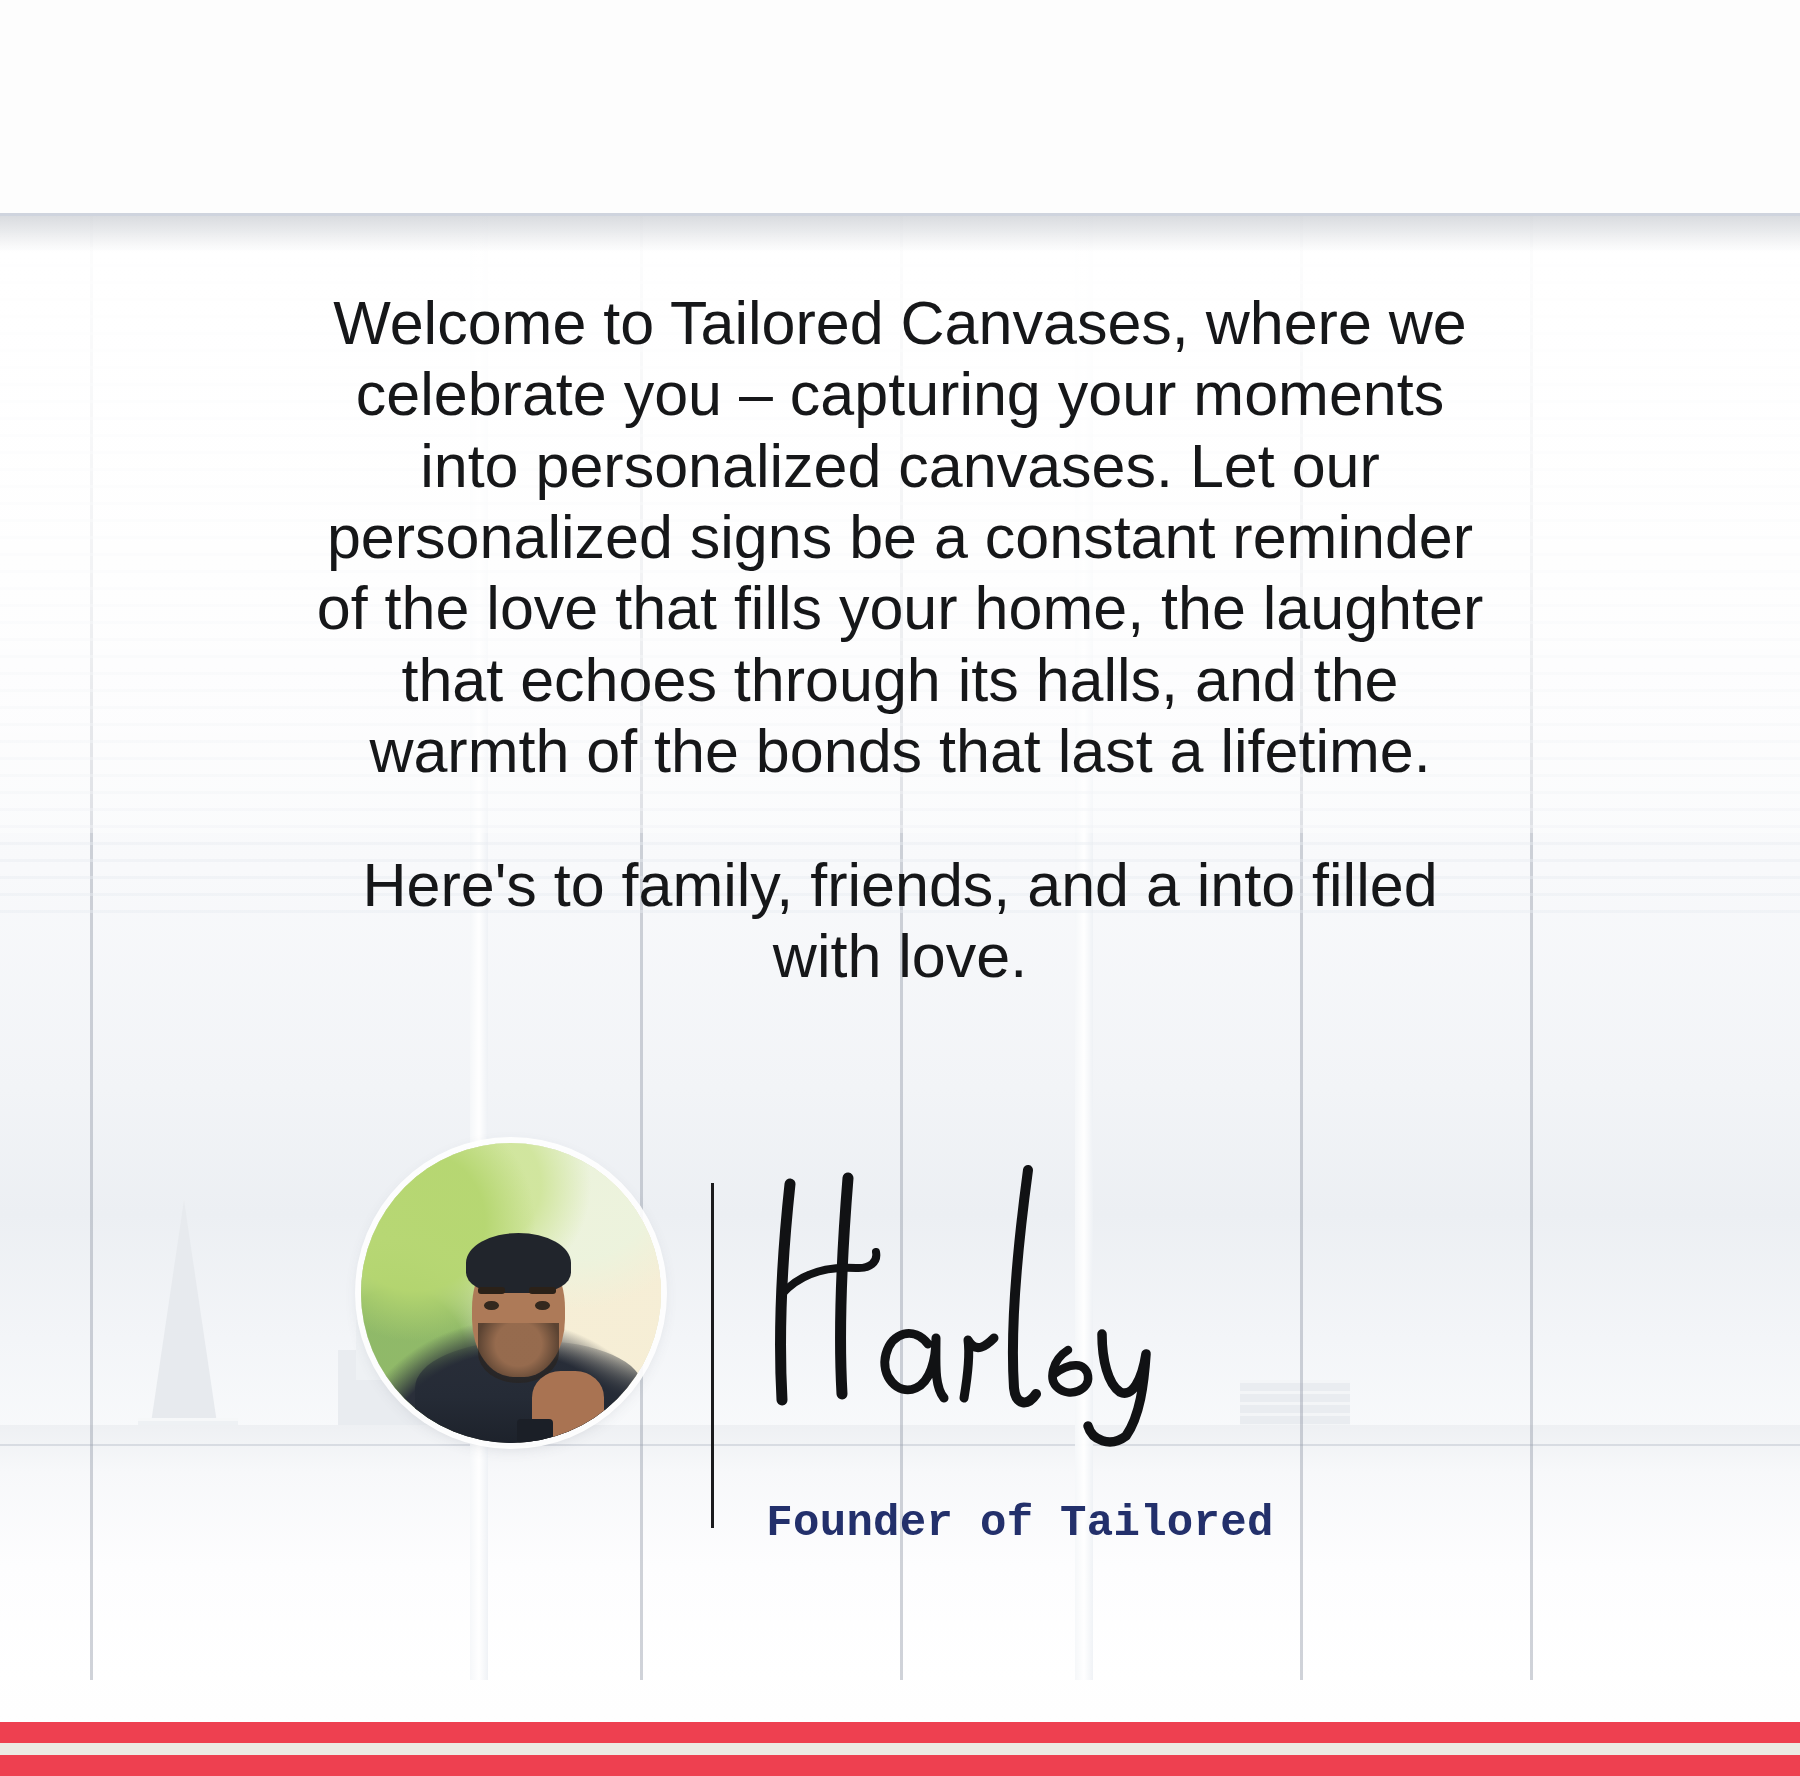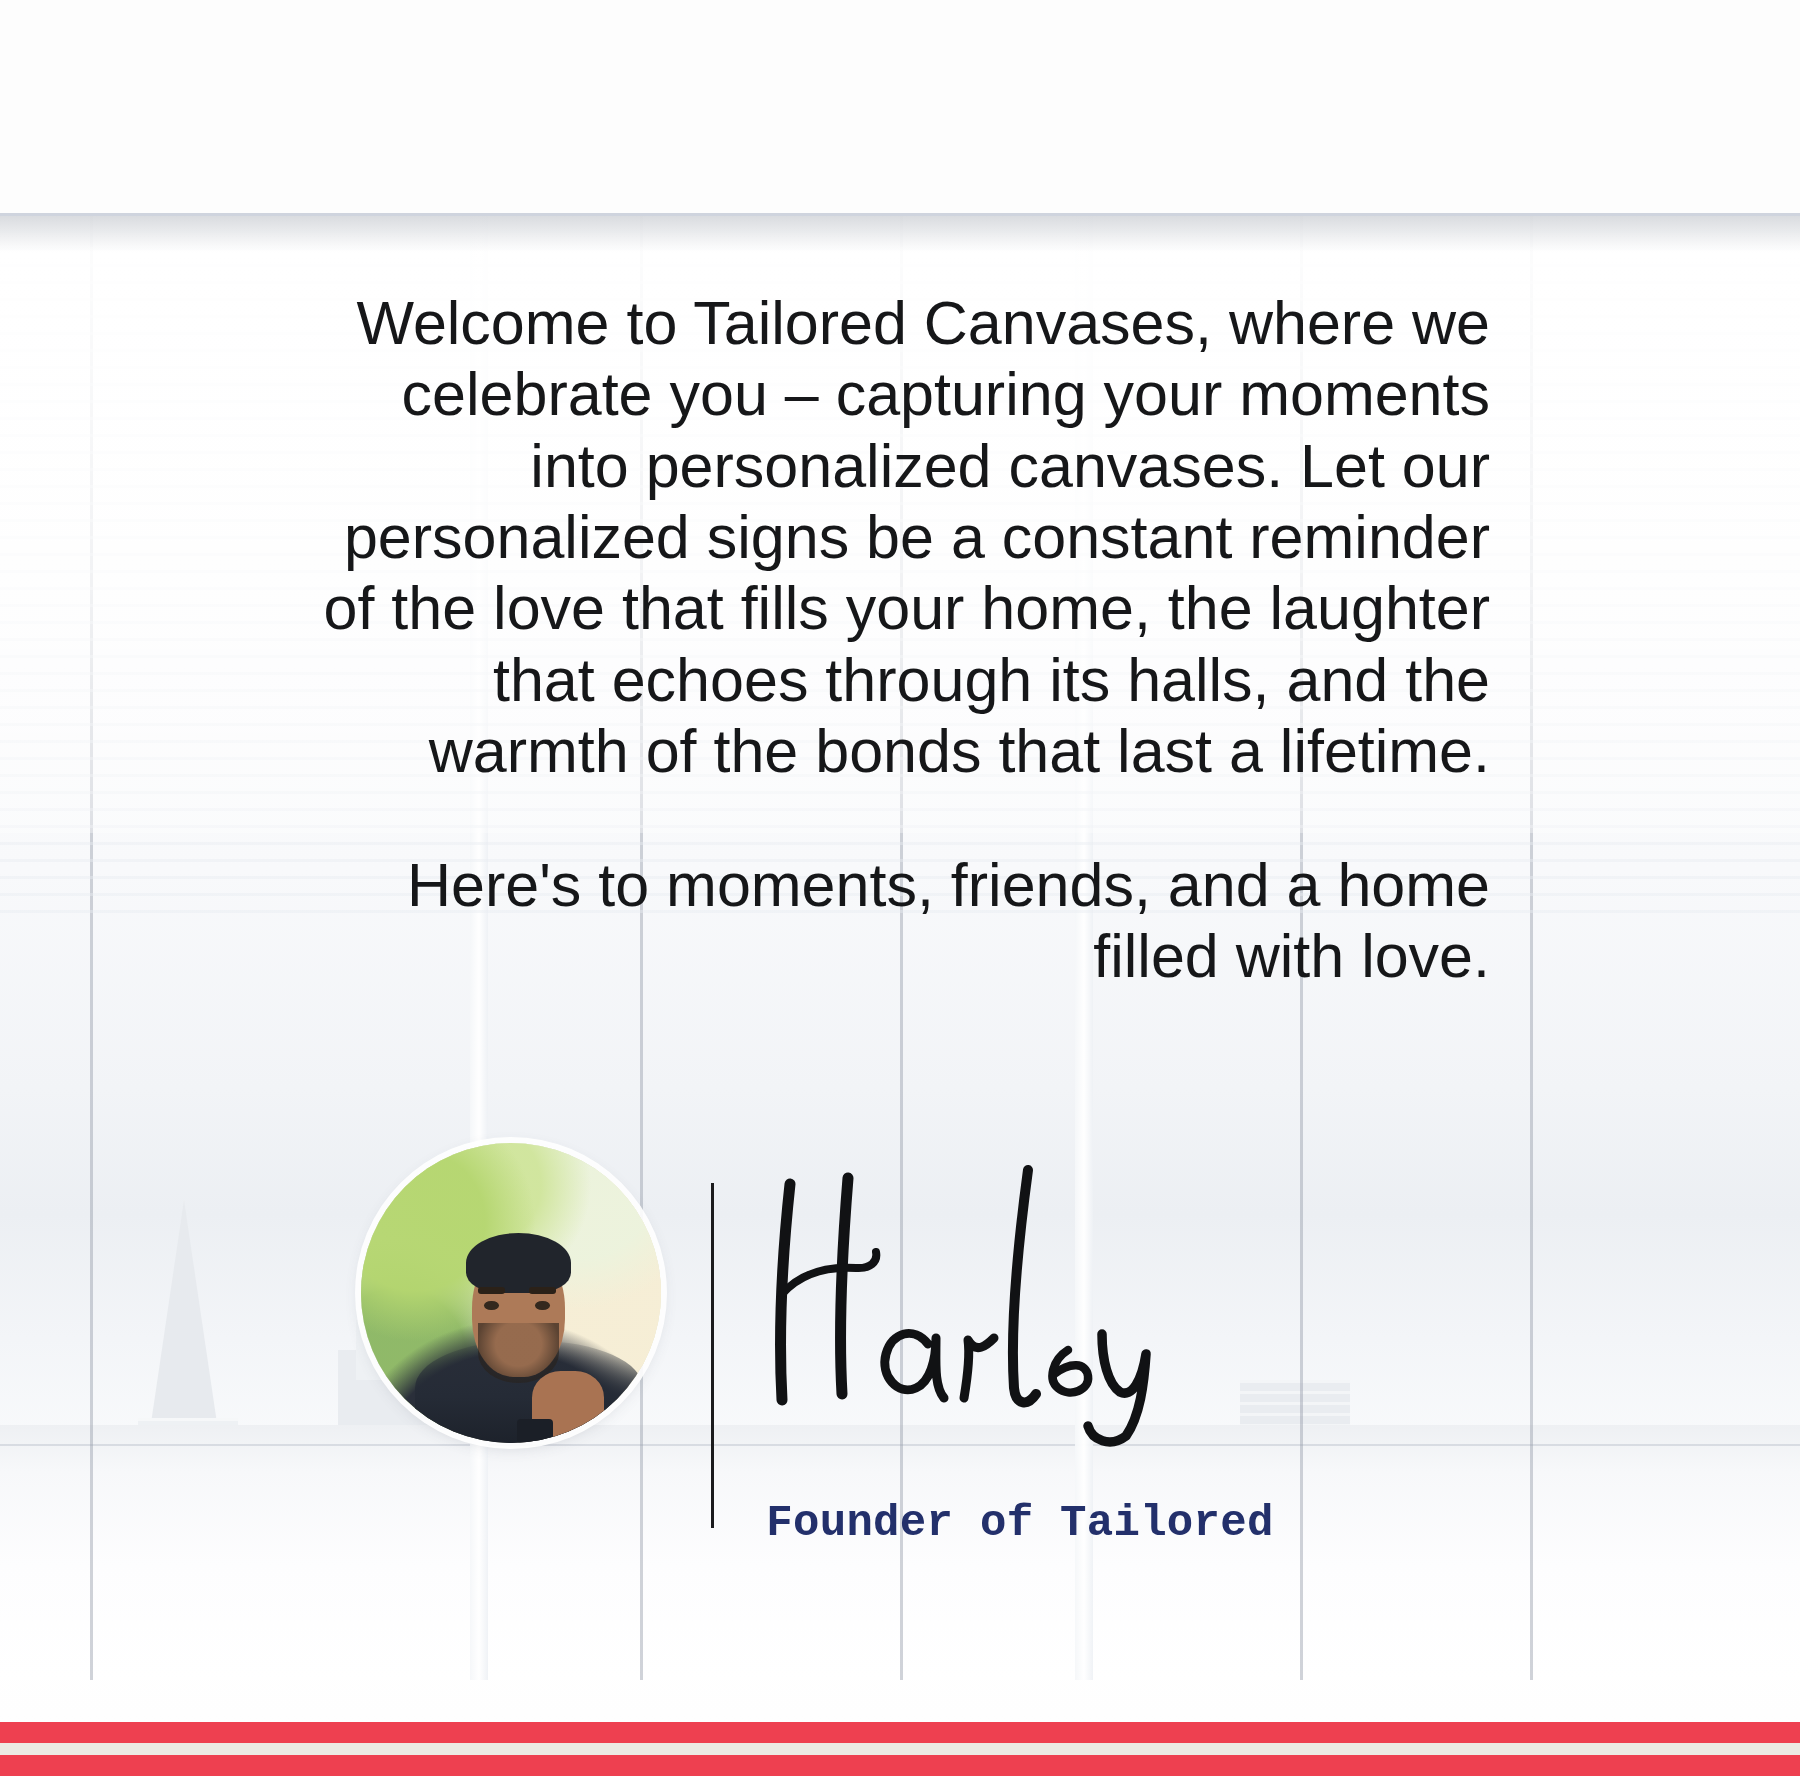--- a/index.html
+++ b/index.html
@@ -74,21 +74,21 @@
     transform:scaleX(.82) scaleY(1.12);transform-origin:center;
     white-space:nowrap;padding-left:24px;
   }
   .header-edge{position:absolute;left:0;top:213px;width:1800px;height:3px;background:#cfd4de;}
   .header-shadow{position:absolute;left:0;top:216px;width:1800px;height:36px;
     background:linear-gradient(to bottom,rgba(120,128,142,.28),rgba(255,255,255,0));}
 
   
   .copy{
     position:absolute;left:50%;transform:translateX(-50%);
-    top:288px;width:1180px;text-align:right;
+    top:288px;width:1180px;text-align:center;
     color:#161719;font-size:61px;line-height:1.17;font-weight:400;
     font-family:"Liberation Sans", sans-serif;
   }
   .copy p{margin:0;}
   .copy p + p{margin-top:62px;}
 
   
   .avatar{
     position:absolute;left:361px;top:1143px;width:300px;height:300px;
     border-radius:50%;overflow:hidden;
@@ -242,21 +242,21 @@
 
     <div class="bg-bands"></div>
     <div class="bg-haze"></div>
   </div>
 
   <div class="header-edge"></div>
   <div class="header-shadow"></div>
 
   <div class="copy">
     <p>Welcome to Tailored Canvases, where we celebrate you – capturing your moments into personalized canvases. Let our personalized signs be a constant reminder of the love that fills your home, the laughter that echoes through its halls, and the warmth of the bonds that last a lifetime.</p>
-    <p>Here's to moments, friends, and a home filled with love.</p>
+    <p>Here's to family, friends, and a into filled with love.</p>
   </div>
 
   <div class="avatar">
     <div class="av-bokeh"></div>
     <div class="av-shoulders"></div>
     <div class="av-torso"></div>
     <div class="av-neck"></div>
     <div class="av-head"></div>
     <div class="av-hair"></div>
     <div class="av-beard"></div>

